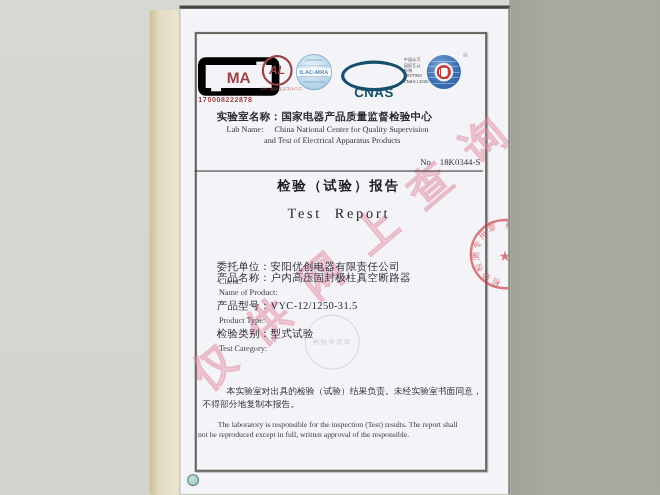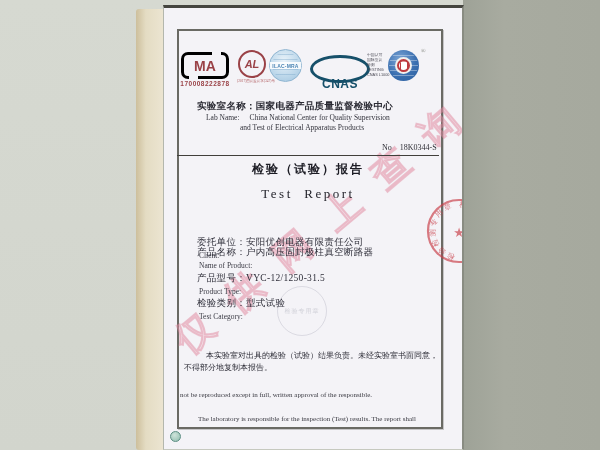--- a/index.html
+++ b/index.html
@@ -16,22 +16,22 @@
   .page { position:absolute; left:163px; top:5px; width:298px; height:441px;
     background:#f4f3f7; overflow:hidden;
     border-top:3px solid #45453f; border-right:2px solid #898c82;
     border-left:1px solid #b4b7ad; border-bottom:1px solid #c6c9bf; }
   .frame { position:absolute; left:13px; top:21px; width:262px; height:396px;
     border:2px solid #6a6a64; box-shadow:1px 1px 0 rgba(60,60,55,.25); }
 
   
   .logo { position:absolute; }
   .cma { left:16px; top:44px; width:50px; text-align:center; }
-  .cma-mark { width:42px; height:21px; border:3px solid #000000; border-radius:7px;
-    position:relative; margin:0 auto; }
+  .cma-mark { width:42px; height:21px; border:7px solid #000000; border-radius:7px;
+    position:relative; margin:0 auto;padding-left:18px; }
   .cma-mark::before { content:""; position:absolute; top:-3px; right:5px; width:9px; height:3px; background:#f4f3f7; }
   .cma-mark::after  { content:""; position:absolute; bottom:-3px; left:5px; width:9px; height:3px; background:#f4f3f7; }
   .cma-letters { position:absolute; inset:0; display:flex; align-items:center; justify-content:center;
     font-family:"Liberation Sans",sans-serif; font-weight:bold; font-size:14px; color:#9a4247; }
   .cma-number { margin-top:1px; font-family:"Liberation Sans",sans-serif; font-weight:bold;
     font-size:6.5px; letter-spacing:.5px; color:#9a4247; }
   .al { left:71px; top:42px; width:34px; text-align:right; }
   .al-circle { width:24px; height:24px; border:2.5px solid #9a4247; border-radius:50%;
     margin:0 auto; display:flex; align-items:center; justify-content:center;
     font-family:"Liberation Sans",sans-serif; font-weight:bold; font-style:italic;
@@ -80,21 +80,21 @@
 
   
   .field { position:absolute; left:33px; }
   .field .cn { font-size:9.5px; color:#2f2f3a; letter-spacing:.3px; }
   .field .en { font-size:7.5px; color:#3a3a44; margin-top:2px; margin-left:2px; }
   .f0 { top:228px; } .f1 { top:238px; } .f2 { top:264px; } .f3 { top:289px; }
 
   
   .stmt-cn1 { position:absolute; left:42px; top:342px; font-size:8px; color:#2d2d37; }
   .stmt-cn2 { position:absolute; left:20px; top:354px; font-size:8px; color:#2d2d37; }
-  .stmt-en1 { position:absolute; left:34px; top:374px; font-size:7px; color:#3a3a42;margin-top:33px; }
+  .stmt-en1 { position:absolute; left:34px; top:374px; font-size:7px; color:#3a3a42; }
   .stmt-en2 { position:absolute; left:16px; top:383px; font-size:7px; color:#3a3a42; }
 
   
   .riding-seal { position:absolute; left:260px; top:188px; width:70px; height:70px; opacity:.85; }
   .center-seal { position:absolute; left:113px; top:278px; width:48px; height:48px; border-radius:50%;
     border:1px solid rgba(150,152,168,.28); display:flex; align-items:center; justify-content:center;
     font-size:6px; letter-spacing:1px; color:rgba(140,142,158,.35); }
   .watermark { position:absolute; left:0px; top:318px; transform:rotate(-40deg); transform-origin:0 0;
     font-size:38px; font-weight:bold; letter-spacing:26px; white-space:nowrap;
     color:rgba(238,170,186,.28); -webkit-text-stroke:1px rgba(222,125,150,.38); pointer-events:none; }

